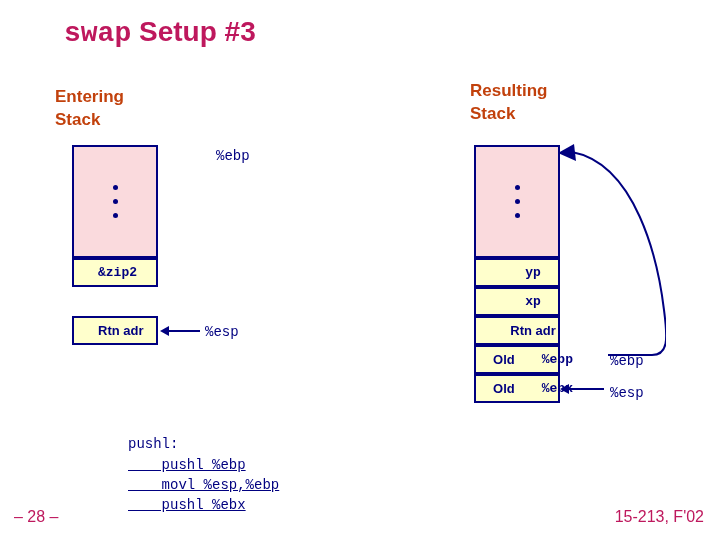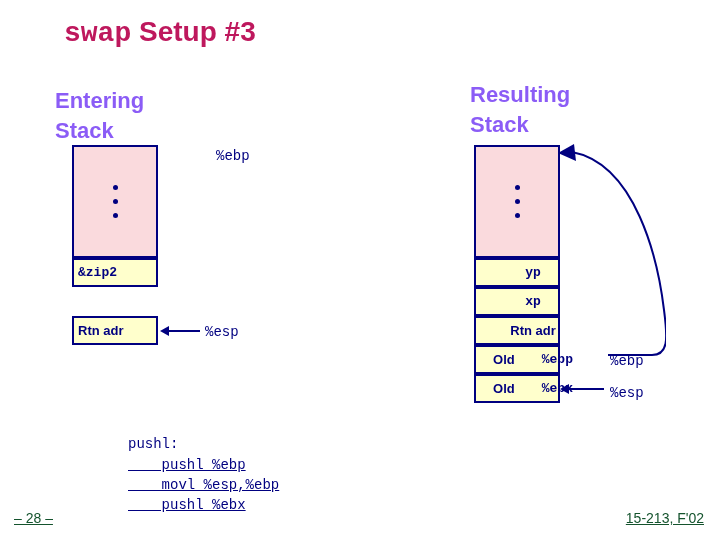--- a/index.html
+++ b/index.html
@@ -31,23 +31,23 @@
     white-space: nowrap;
   }
   .title .mono {
     font-family: "Liberation Mono", monospace;
     font-size: 28px;
     font-weight: bold;
   }
   
   .heading {
     position: absolute;
-    font-size: 22px;
-    font-weight: bold;
-    color: #8b5cf6;
+    font-size: 17px;
+    font-weight: bold;
+    color: #c2410c;
     line-height: 1.35;
   }
   #entering-heading { left: 55px; top: 86px; }
   #resulting-heading { left: 470px; top: 80px; }
 
   
   .stackbox {
     position: absolute;
     box-sizing: border-box;
     border: 2px solid #000080;
@@ -62,21 +62,21 @@
     align-items: center;
     justify-content: center;
     font-family: "Liberation Mono", monospace;
     font-size: 13px;
     color: #000080;
     font-weight: bold;
     padding-left: 32px;
   }
   .cellbox.left-label {
     justify-content: flex-start;
-    padding-left: 4px;
+    padding-left: 24px;
   }
   .cellbox.sans {
     font-family: "Liberation Sans", sans-serif;
     font-size: 13px;
     font-weight: bold;
   }
   .cellbox.mix {
     font-family: "Liberation Sans", sans-serif;
     font-size: 13px;
     font-weight: bold;
@@ -138,23 +138,22 @@
     white-space: pre;
   }
   .code .under {
     text-decoration: underline;
     margin-top: 40px;
   }
   
   .footer {
     position: absolute;
     bottom: 14px;
-    font-size: 14px;
-    color: #14532d;
-    text-decoration: underline;
+    font-size: 16px;
+    color: #be185d;
   }
   #footer-left { left: 14px; }
   #footer-right { right: 16px; }
 </style>
 </head>
 <body>
 
 <div class="slide">
 
   <div class="title">

